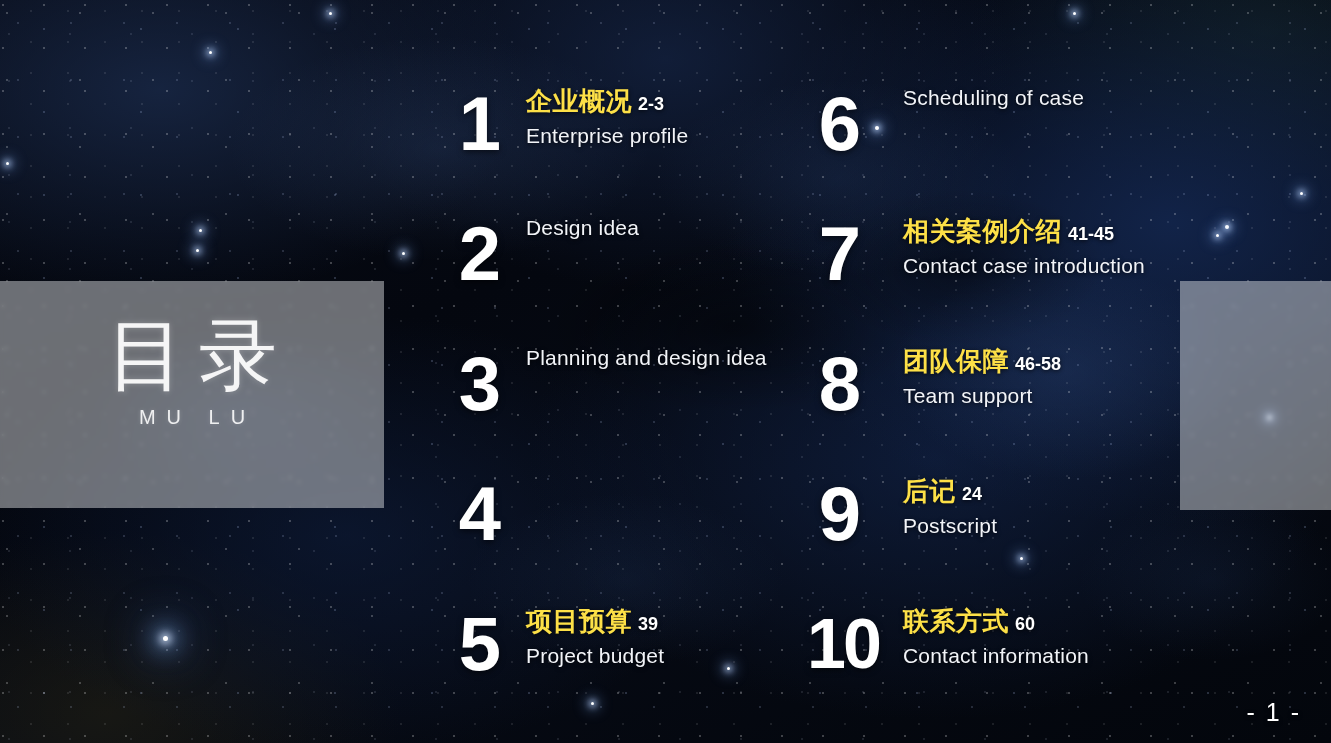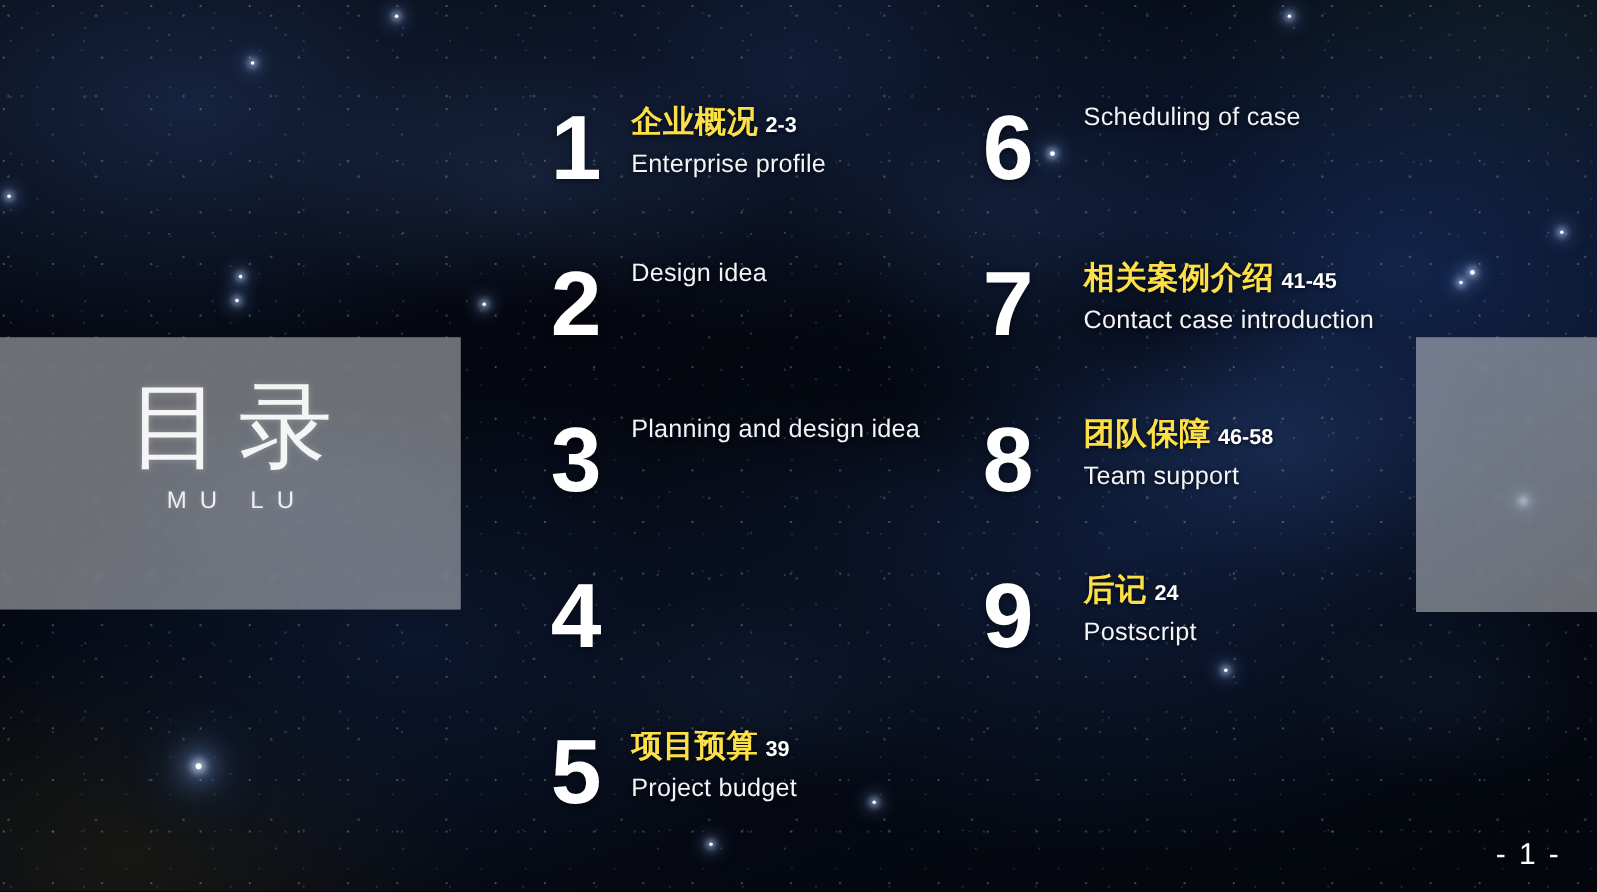--- a/index.html
+++ b/index.html
@@ -305,18 +305,27 @@
     <div class="toc-item">
       <div class="num">9</div>
       <div class="body">
         <div class="line-cn">
           <span class="title-cn-text">后记</span><span class="pages">24</span>
         </div>
         <div class="line-en">Postscript</div>
       </div>
     </div>
 
+    <div class="toc-item wide">
+      <div class="num">10</div>
+      <div class="body">
+        <div class="line-cn">
+          <span class="title-cn-text">联系方式</span><span class="pages">60</span>
+        </div>
+        <div class="line-en">Contact information</div>
+      </div>
+    </div>
 
   </div>
 
   <div id="page-number">- 1 -</div>
 
 </div>
 
 </body></html>

